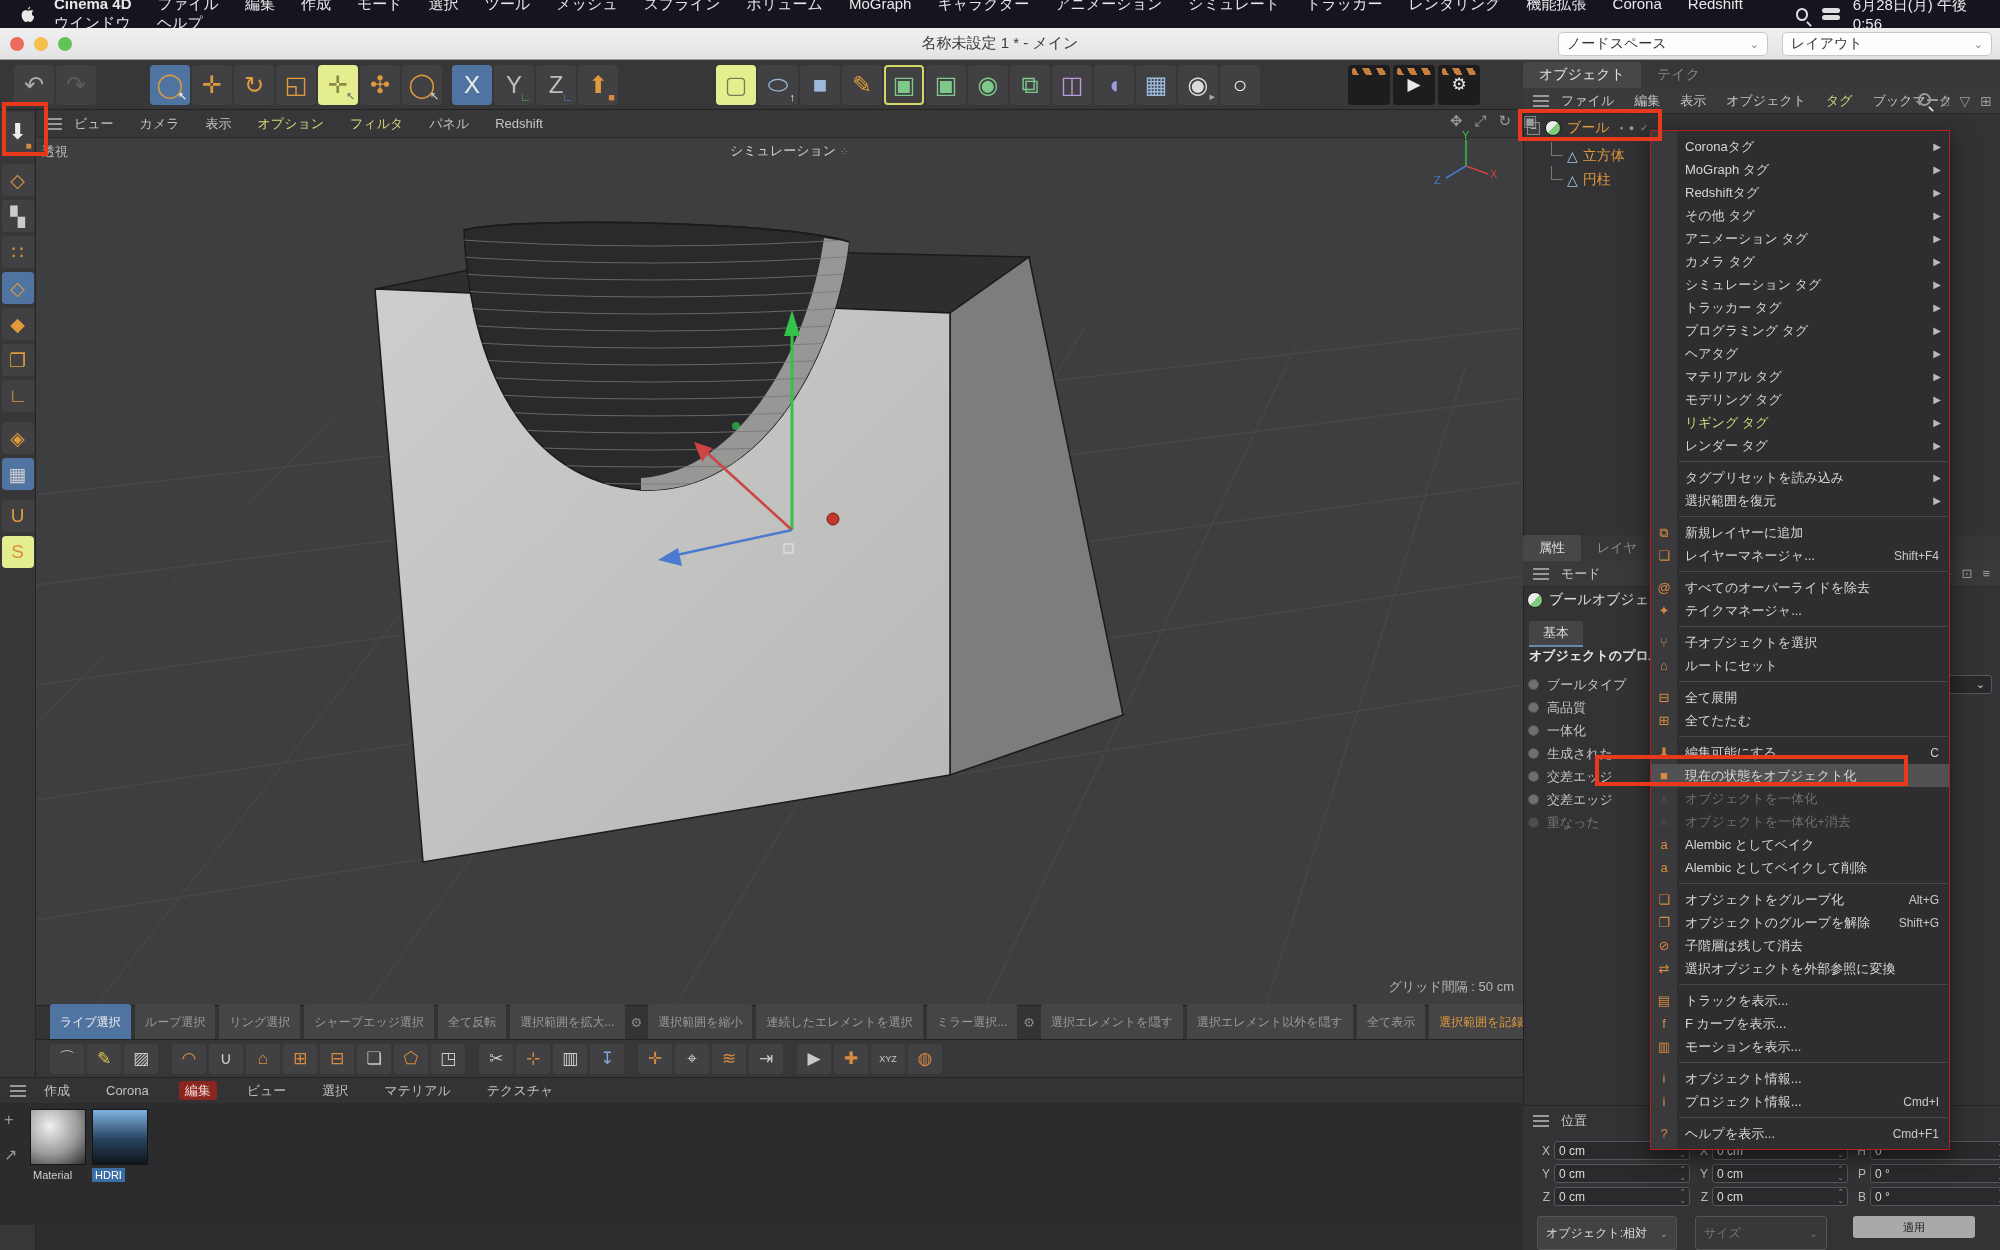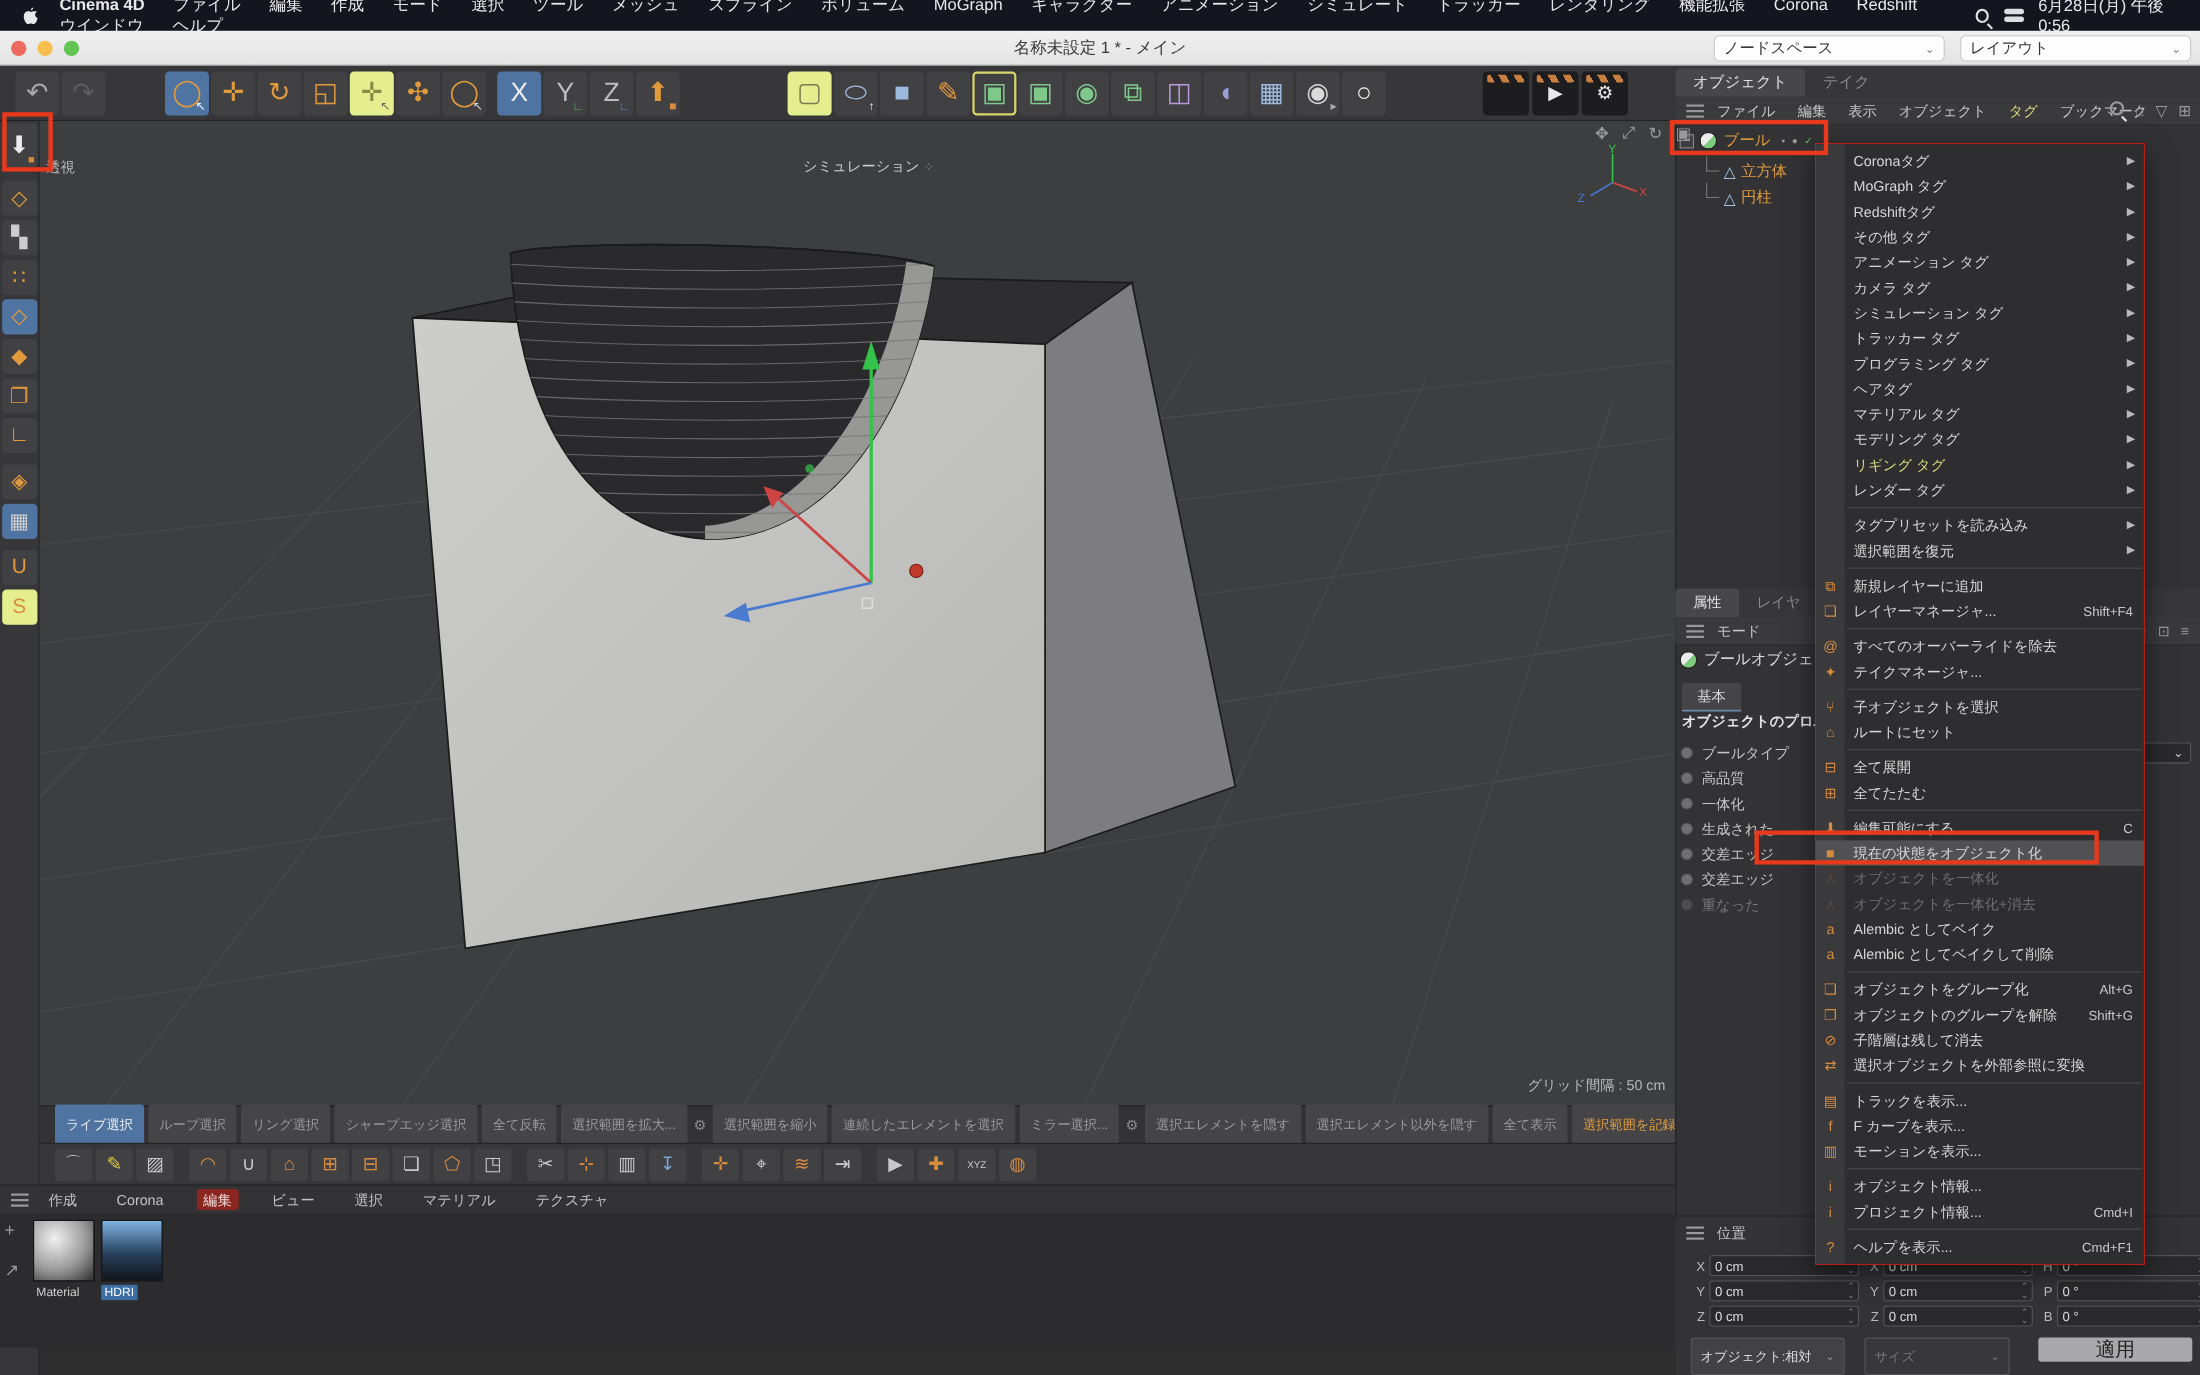--- a/index.html
+++ b/index.html
@@ -107,21 +107,21 @@
 
   
   #coords{position:absolute;left:1523px;top:1105px;width:477px;height:145px;background:#333336;border-top:1px solid #242424;color:#c6c6c6;font-size:13px;}
   #coordhead{display:flex;align-items:center;height:30px;}
   .crow{position:absolute;display:flex;align-items:center;height:21px;}
   .clabel{width:13px;text-align:right;margin-right:4px;color:#bbb;font-size:12px;}
   .cfield{height:19px;background:#2a2a2c;border:1px solid #55555a;border-radius:3px;display:flex;align-items:center;padding:0 4px;color:#ddd;font-size:12px;position:relative;}
   .cfield .stp{position:absolute;right:3px;color:#888;font-size:8px;line-height:8px;text-align:center;}
   .cddl{position:absolute;height:34px;background:#424245;border:1px solid #555;border-radius:3px;display:flex;align-items:center;justify-content:space-between;padding:0 8px;font-size:12px;color:#ddd;}
   .cddl.dim{color:#777;background:#38383b;}
-  #applybtn{position:absolute;left:330px;top:110px;width:140px;height:22px;background:#a9a9ab;color:#222;border-radius:3px;display:flex;align-items:center;justify-content:center;font-size:18px;}
+  #applybtn{position:absolute;left:330px;top:110px;width:122px;height:22px;background:#a9a9ab;color:#222;border-radius:3px;display:flex;align-items:center;justify-content:center;font-size:11px;}
 
   
   #ctxmenu{position:absolute;left:1650px;top:130px;width:300px;background:#2e2e30;border:1px solid #b91c1c;box-shadow:0 6px 22px rgba(0,0,0,.55);z-index:50;padding:4px 0;}
   #ctxmenu .gutter{position:absolute;left:0;top:0;bottom:0;width:26px;background:#3a3a3d;}
   .ctxrow{position:relative;height:23px;display:flex;align-items:center;color:#d6d6d6;font-size:13px;}
   .ctxrow .ic{width:26px;flex:none;text-align:center;font-size:13px;color:#d78b3f;}
   .ctxrow .lb{flex:1;padding-left:8px;white-space:nowrap;}
   .ctxrow .rt{padding-right:10px;color:#c9c9c9;font-size:12px;}
   .ctxrow .arr{color:#b9b9b9;font-size:10px;padding-right:8px;}
   .ctxrow.yellow .lb{color:#d6da78;}
@@ -369,20 +369,24 @@
         <polygon points="658,332 676,338 666,352" fill="#c44"></polygon>
         <line x1="756" y1="420" x2="636" y2="446" stroke="#4a7ad0" stroke-width="2.5"></line>
         <polygon points="622,450 642,438 646,456" fill="#4a7ad0"></polygon>
         <circle cx="797" cy="409" r="6" fill="#c0392b" stroke="#7a1f12"></circle>
         <rect x="748" y="434" width="9" height="9" fill="none" stroke="#dcdcdc" stroke-width="1.5"></rect>
         <circle cx="700" cy="316" r="4" fill="#35c24a" opacity="0.7"></circle>
       </g>
     </svg>
   </div>
 
+  <div id="vpmenu">
+    <span class="burger"></span>
+    <span id="vpmenu-items"><span class="vmi">ビュー</span><span class="vmi">カメラ</span><span class="vmi">表示</span><span class="vmi yel">オプション</span><span class="vmi yel">フィルタ</span><span class="vmi">パネル</span><span class="vmi">Redshift</span></span>
+  </div>
   <span class="vplabel" style="left:42px;top:143px;">透視</span>
   <span class="vplabel" style="left:730px;top:142px;color:#d0d0d0;"><span>シミュレーション</span> <span style="color:#8a8a8a;font-size:11px;">⁘</span></span>
   <div id="navicons" style="left:1450px;top:112px;position:absolute;display:flex;gap:12px;color:#9a9a9a;font-size:15px;z-index:5;">
       <span>✥</span>
       <span>⤢</span>
       <span>↻</span>
       <span>▣</span>
     </div>
   <span class="vplabel" style="right:486px;top:978px;left:auto;" id="gridlabel">グリッド間隔 : 50 cm</span>
 

